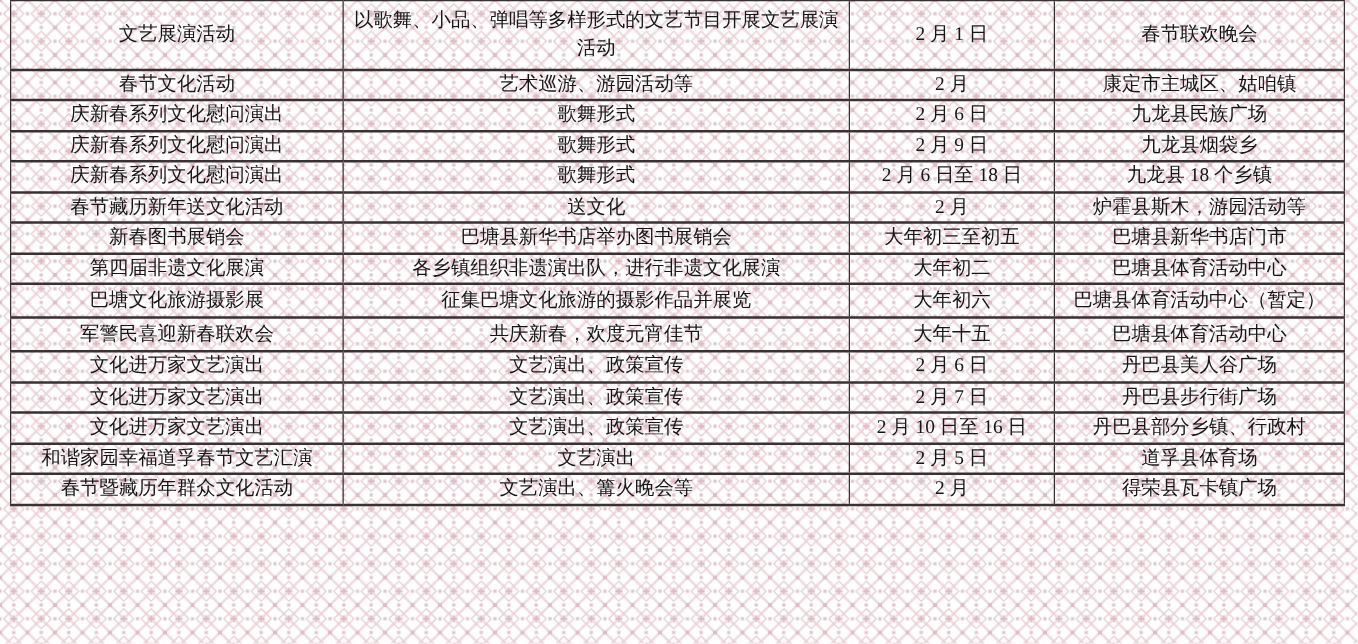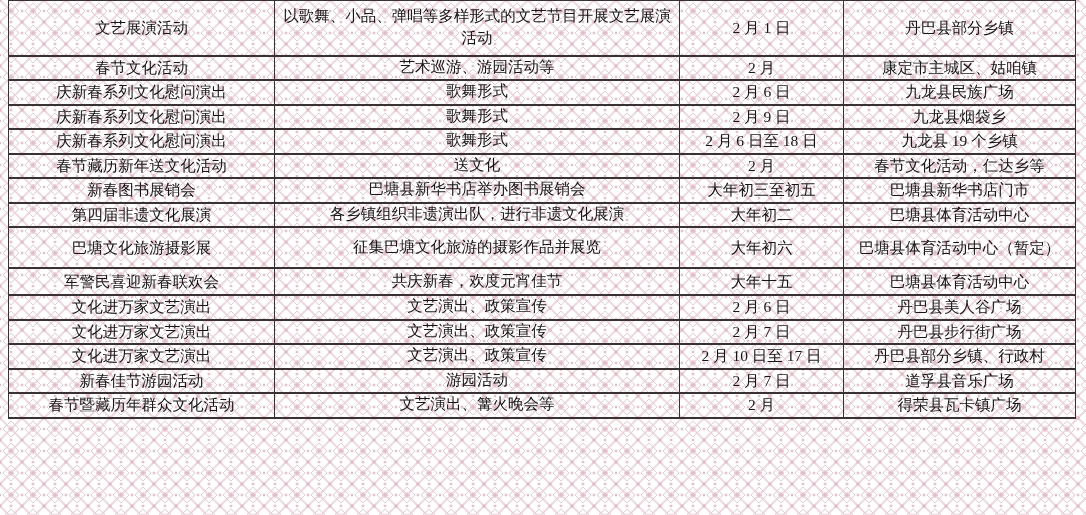--- a/index.html
+++ b/index.html
@@ -33,21 +33,21 @@
     vertical-align: middle;
     padding: 0 6px;
     font-size: 15.5px;
     line-height: 1.45;
     color: #161616;
     overflow: hidden;
   }
   table.schedule tr { height: 23px; margin-left: 44px; }
   table.schedule tr:nth-child(1) { height: 56px; }
   table.schedule tr:nth-child(2) { height: 17px; }
-  table.schedule tr:nth-child(9)  { height: 41px; }
+  table.schedule tr:nth-child(9)  { height: 27px; }
   table.schedule tr:nth-child(10) { height: 27px; }
   td.c-desc { font-size: 16px; font-family: Liberation Mono, monospace; }
 </style>
 </head>
 <body>
 
 <svg class="pattern-bg" xmlns="http://www.w3.org/2000/svg" width="1086" height="515">
   <defs>
     <pattern id="lat" width="22" height="22" patternUnits="userSpaceOnUse">
       <rect width="22" height="22" fill="#ffffff"></rect>
@@ -72,21 +72,21 @@
     <col style="width:266px">
     <col style="width:405px">
     <col style="width:164px">
     <col style="width:232px">
   </colgroup>
   <tbody>
   <tr>
     <td class="c-act">文艺展演活动</td>
     <td class="c-desc">以歌舞、小品、弹唱等多样形式的文艺节目开展文艺展演活动</td>
     <td class="c-date">2 月 1 日</td>
-    <td class="c-loc">丹巴县部分乡镇</td>
+    <td class="c-loc">春节联欢晚会</td>
   </tr>
 
   <tr>
     <td class="c-act">春节文化活动</td>
     <td class="c-desc">艺术巡游、游园活动等</td>
     <td class="c-date">2 月</td>
     <td class="c-loc">康定市主城区、姑咱镇</td>
   </tr>
 
   <tr>
@@ -100,28 +100,28 @@
     <td class="c-act">庆新春系列文化慰问演出</td>
     <td class="c-desc">歌舞形式</td>
     <td class="c-date">2 月 9 日</td>
     <td class="c-loc">九龙县烟袋乡</td>
   </tr>
 
   <tr>
     <td class="c-act">庆新春系列文化慰问演出</td>
     <td class="c-desc">歌舞形式</td>
     <td class="c-date">2 月 6 日至 18 日</td>
-    <td class="c-loc">九龙县 19 个乡镇</td>
+    <td class="c-loc">九龙县 18 个乡镇</td>
   </tr>
 
   <tr>
     <td class="c-act">春节藏历新年送文化活动</td>
     <td class="c-desc">送文化</td>
     <td class="c-date">2 月</td>
-    <td class="c-loc">春节文化活动，仁达乡等</td>
+    <td class="c-loc">炉霍县斯木，游园活动等</td>
   </tr>
 
   <tr>
     <td class="c-act">新春图书展销会</td>
     <td class="c-desc">巴塘县新华书店举办图书展销会</td>
     <td class="c-date">大年初三至初五</td>
     <td class="c-loc">巴塘县新华书店门市</td>
   </tr>
 
   <tr>
@@ -155,31 +155,31 @@
   <tr>
     <td class="c-act">文化进万家文艺演出</td>
     <td class="c-desc">文艺演出、政策宣传</td>
     <td class="c-date">2 月 7 日</td>
     <td class="c-loc">丹巴县步行街广场</td>
   </tr>
 
   <tr>
     <td class="c-act">文化进万家文艺演出</td>
     <td class="c-desc">文艺演出、政策宣传</td>
-    <td class="c-date">2 月 10 日至 17 日</td>
+    <td class="c-date">2 月 10 日至 16 日</td>
     <td class="c-loc">丹巴县部分乡镇、行政村</td>
   </tr>
 
+  <tr>
+    <td class="c-act">和谐家园幸福道孚春节文艺汇演</td>
+    <td class="c-desc">文艺演出</td>
+    <td class="c-date">2 月 5 日</td>
+    <td class="c-loc">道孚县体育场</td>
+  </tr>
 
-  <tr>
-    <td class="c-act">新春佳节游园活动</td>
-    <td class="c-desc">游园活动</td>
-    <td class="c-date">2 月 7 日</td>
-    <td class="c-loc">道孚县音乐广场</td>
-  </tr>
 
 
 
 
 
   <tr>
     <td class="c-act">春节暨藏历年群众文化活动</td>
     <td class="c-desc">文艺演出、篝火晚会等</td>
     <td class="c-date">2 月</td>
     <td class="c-loc">得荣县瓦卡镇广场</td>

